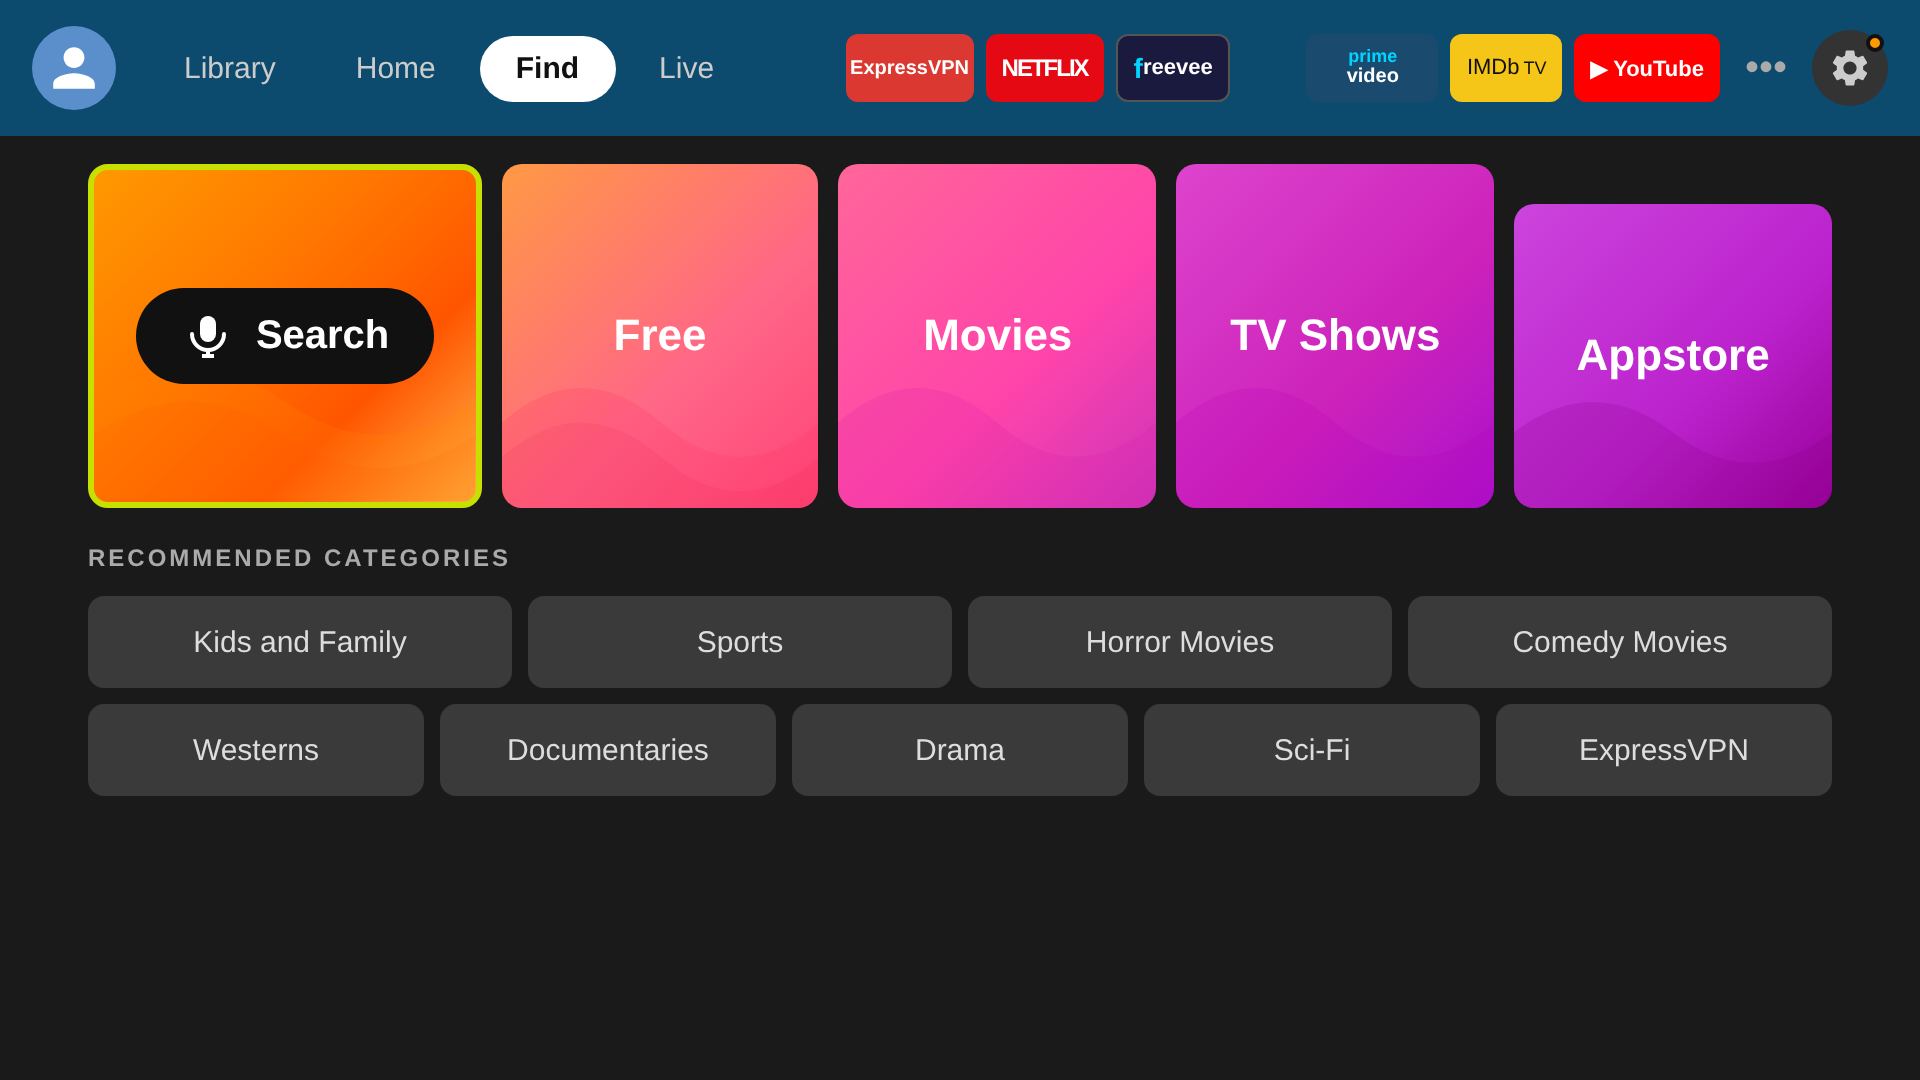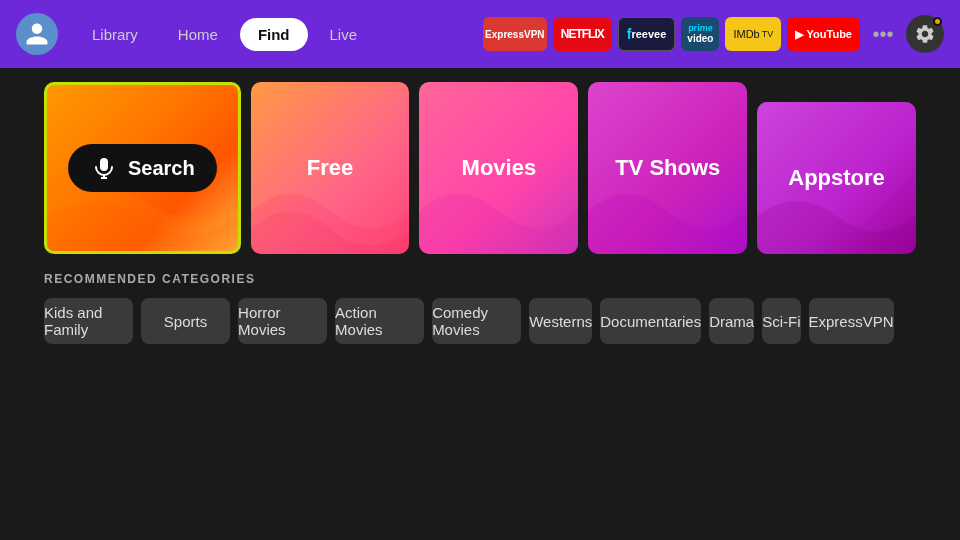--- a/index.html
+++ b/index.html
@@ -9,21 +9,21 @@
       height: 540px;
       background: #1a1a1a;
       font-family: 'Arial', sans-serif;
       overflow: hidden;
       color: white;
     }
 
     
     .navbar {
       height: 68px;
-      background: #6d28d9;
+      background: #0c4a6e;
       display: flex;
       align-items: center;
       padding: 0 16px;
       gap: 8px;
     }
 
     .avatar {
       width: 42px;
       height: 42px;
       border-radius: 50%;
@@ -209,21 +209,21 @@
       font-size: 12px;
       font-weight: bold;
       color: #aaa;
       letter-spacing: 1.5px;
       margin-top: 18px;
       margin-bottom: 12px;
     }
 
     .categories-grid {
       display: flex;
-      flex-direction: row;
+      flex-direction: column;
       gap: 8px;
     }
 
     .cat-row {
       display: flex;
       gap: 8px;
     }
 
     .cat-item {
       flex: 1;
@@ -274,21 +274,21 @@
     <div class="app-icon expressvpn">
       <span>ExpressVPN</span>
     </div>
     <div class="app-icon netflix">
       <span>NETFLIX</span>
     </div>
     <div class="app-icon freevee" style="background:#1a1a3e; border: 1px solid #555;">
       <span class="freevee-icon">f</span>
       <span style="font-size:11px; color:white;">reevee</span>
     </div>
-    <div class="app-icon primevideo" style="background:#1a4a6e; flex-direction:column; gap:0; padding: 3px 6px;">
+    <div class="app-icon primevideo" style="background:#1a4a6e; flex-direction:column; gap:0; padding: 3px 20px; margin-left: 32px;">
       <div class="prime-icon">
         <div class="top">prime</div>
         <div class="bottom">video</div>
       </div>
     </div>
     <div class="app-icon imdb">
       <span>IMDb</span>
       <span style="font-size:9px; margin-left:2px;">TV</span>
     </div>
     <div class="app-icon youtube">
@@ -359,21 +359,20 @@
 
   </div>
 
   <div class="section-title">RECOMMENDED CATEGORIES</div>
 
   <div class="categories-grid">
     <div class="cat-row">
       <div class="cat-item">Kids and Family</div>
       <div class="cat-item">Sports</div>
       <div class="cat-item">Horror Movies</div>
-      <div class="cat-item">Action Movies</div>
       <div class="cat-item">Comedy Movies</div>
     </div>
     <div class="cat-row">
       <div class="cat-item">Westerns</div>
       <div class="cat-item">Documentaries</div>
       <div class="cat-item">Drama</div>
       <div class="cat-item">Sci-Fi</div>
       <div class="cat-item">ExpressVPN</div>
     </div>
   </div>

